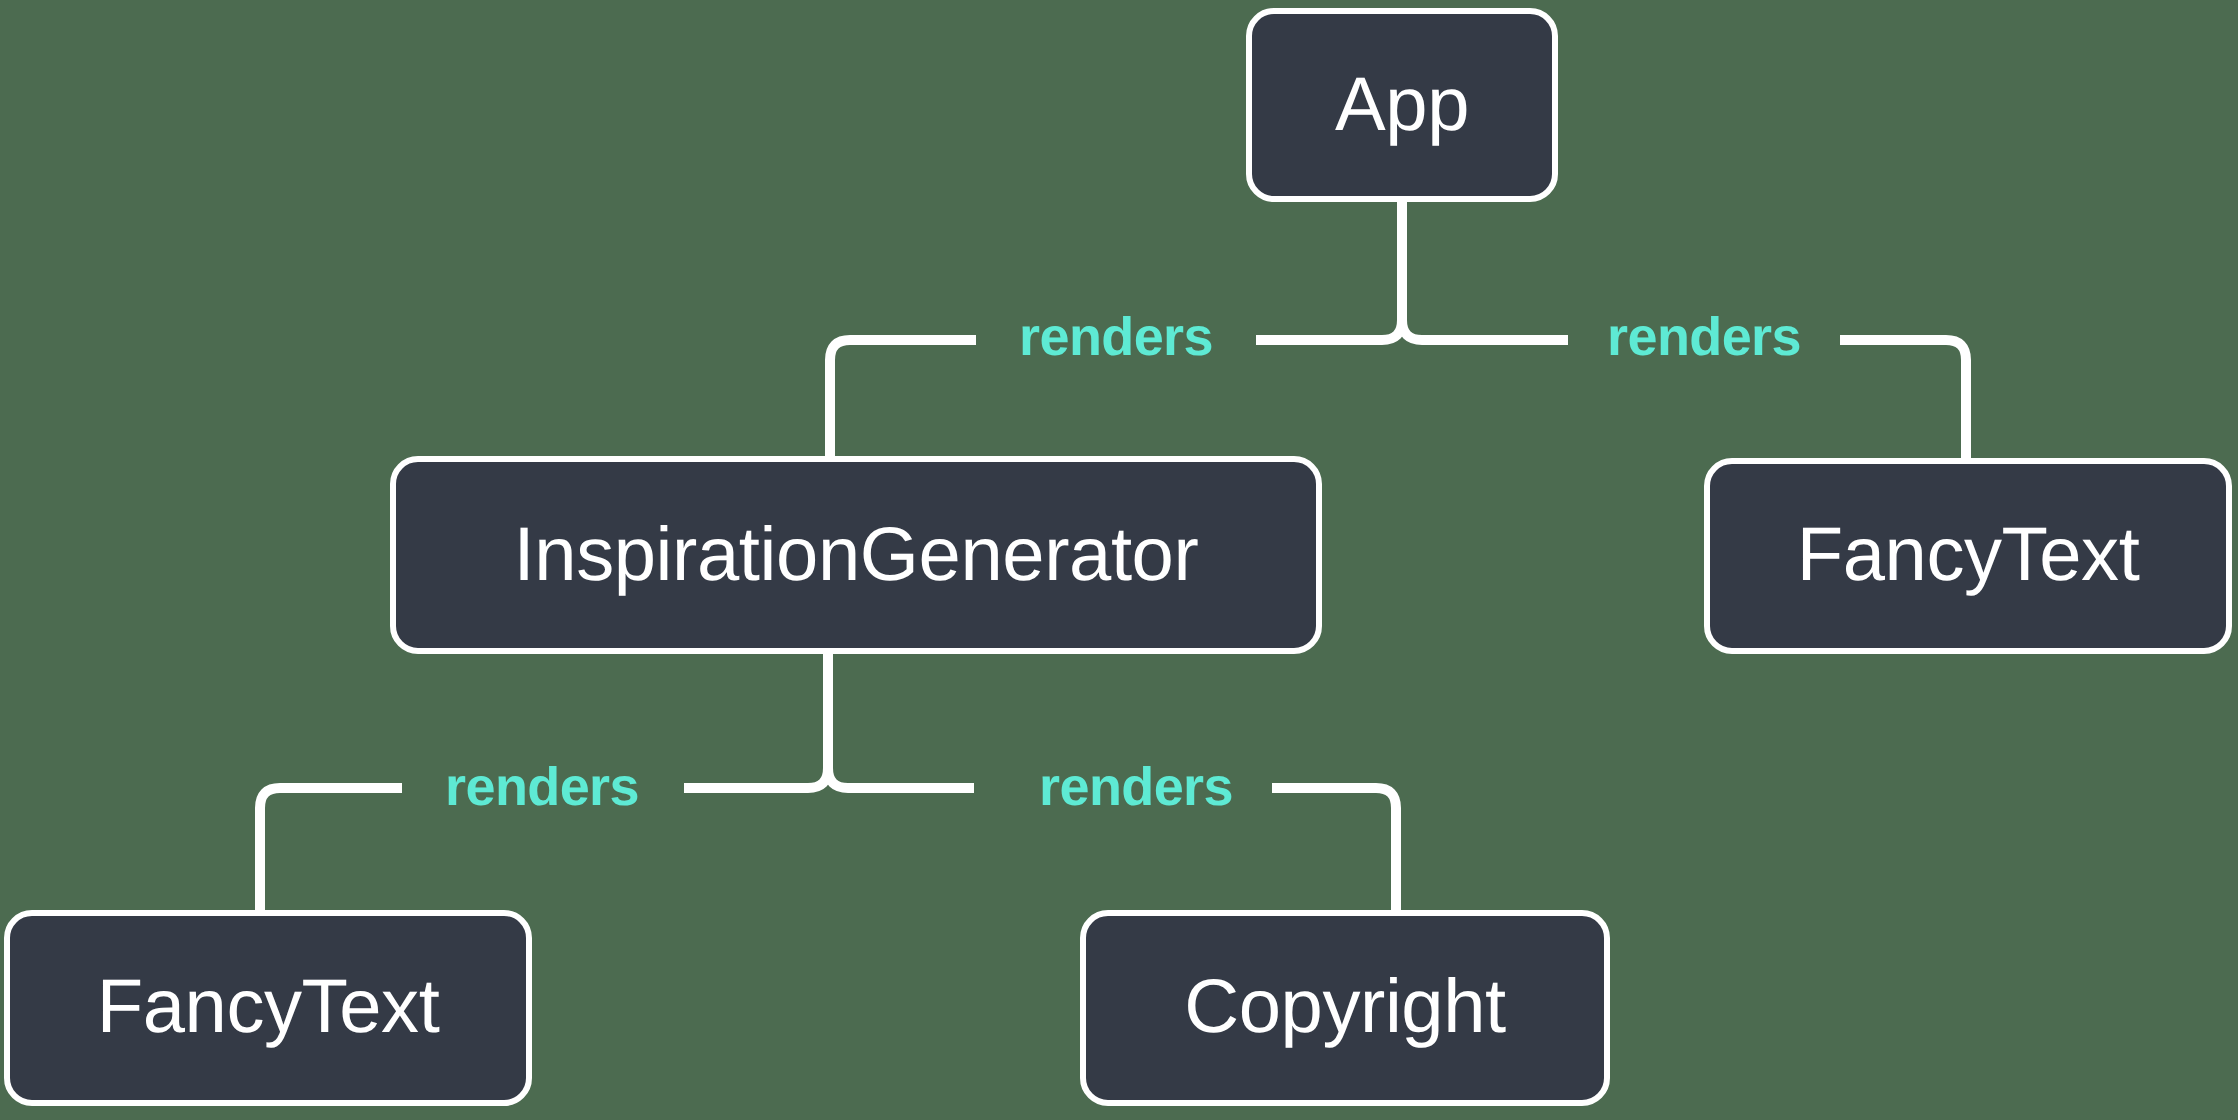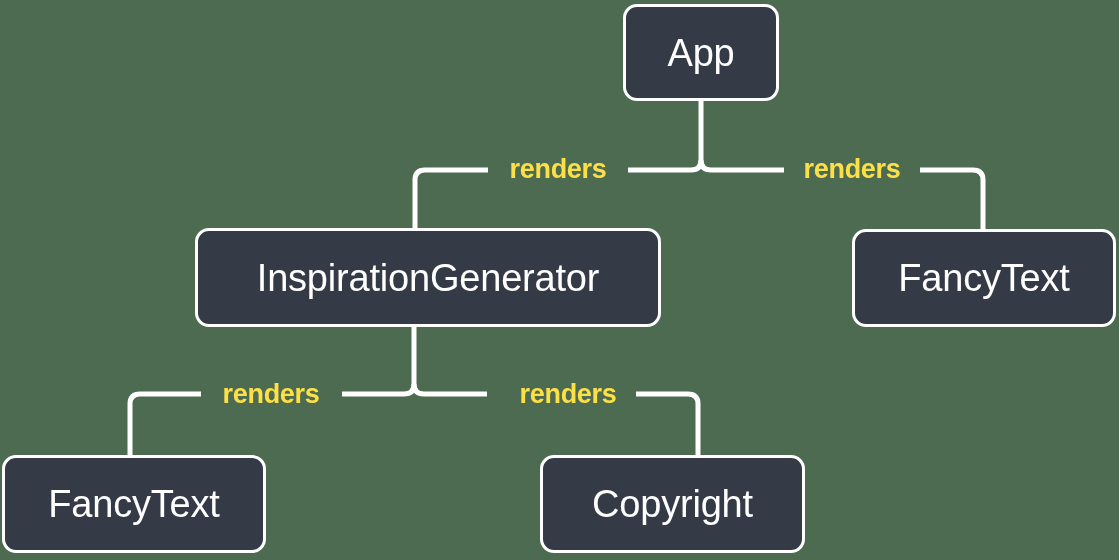--- a/index.html
+++ b/index.html
@@ -37,21 +37,21 @@
     justify-content: center;
     font-size: 38px;
     font-weight: 400;
     letter-spacing: -0.2px;
     line-height: 1;
     white-space: nowrap;
     z-index: 2;
   }
   .edge-label {
     position: absolute;
-    color: #fde047;
+    color: #5eead4;
     font-size: 27px;
     font-weight: 700;
     line-height: 1;
     white-space: nowrap;
     transform: translate(-50%, -50%);
     z-index: 3;
     letter-spacing: -0.3px;
   }
 </style>
 </head>

